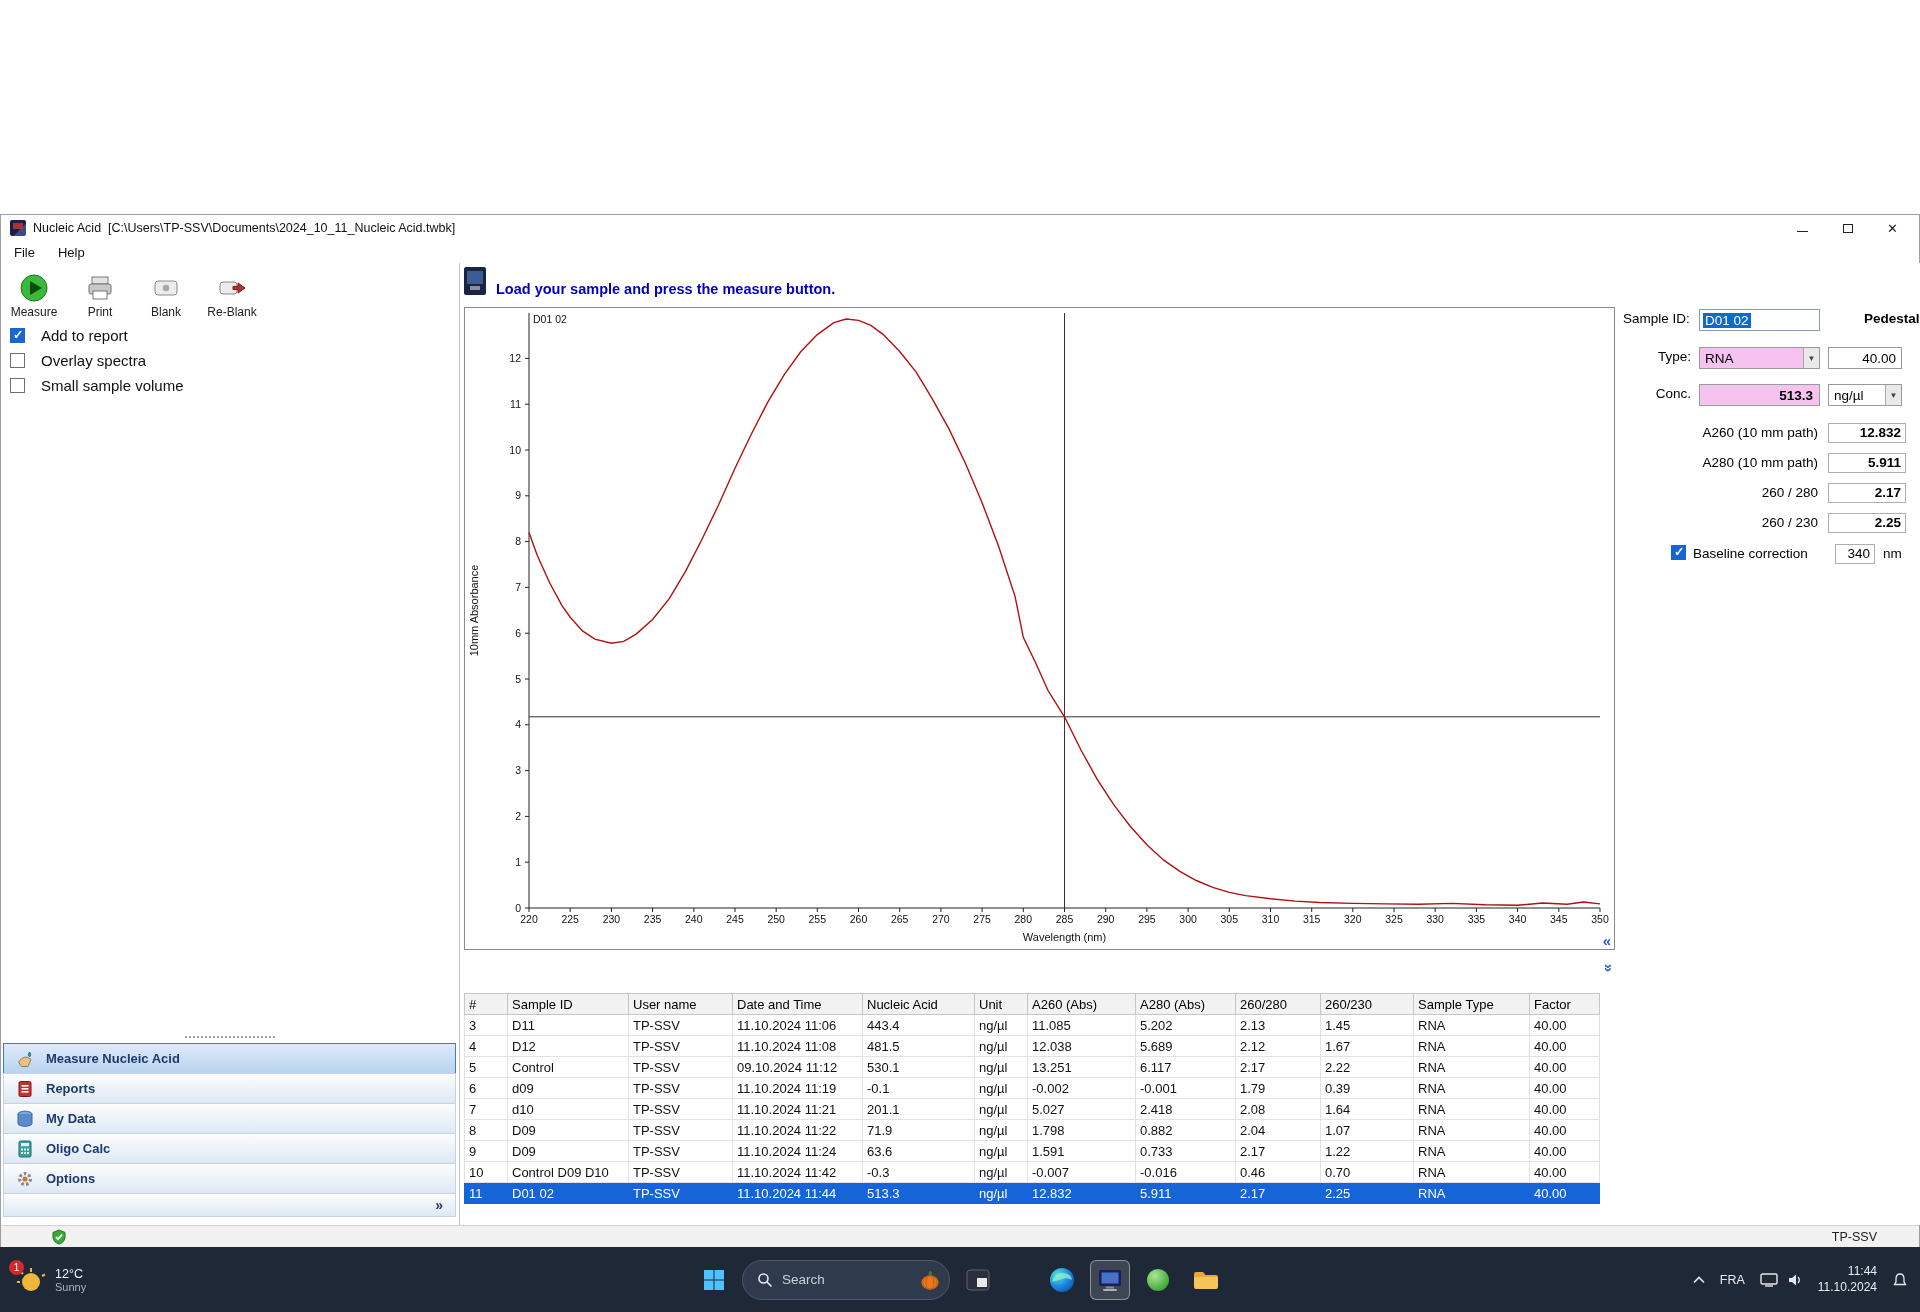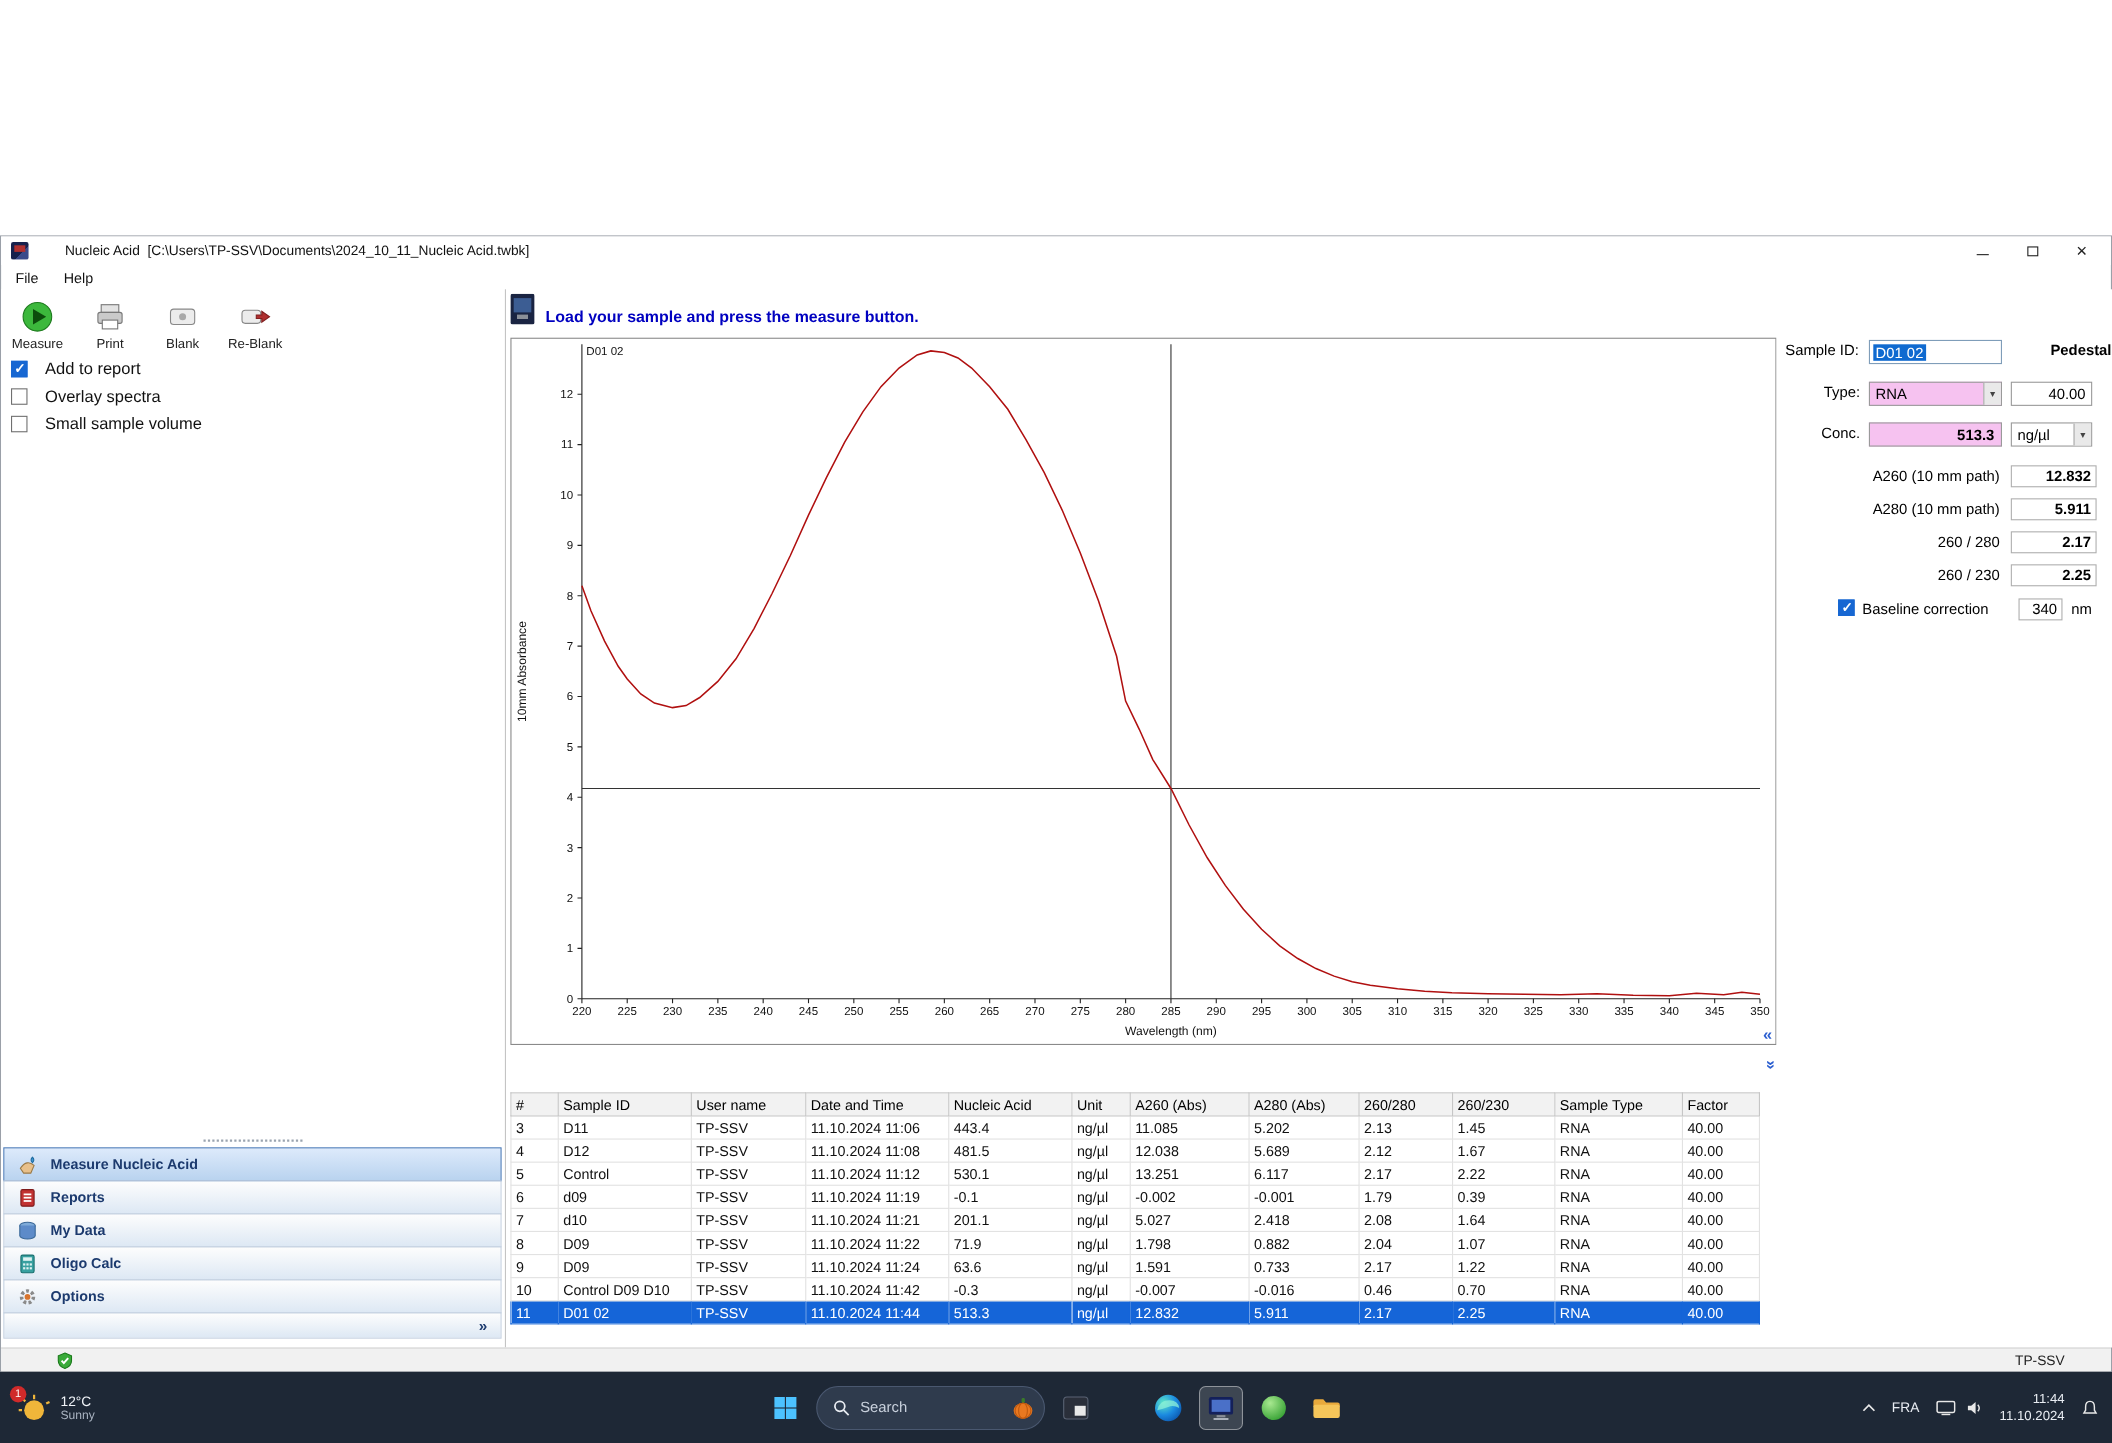--- a/index.html
+++ b/index.html
@@ -1,21 +1,21 @@
 <!DOCTYPE html>
 <html><head>
 <meta charset="utf-8">
 <style>
   * { box-sizing: border-box; margin: 0; padding: 0; }
   body { margin:0; background:#fff; font-family:"Liberation Sans", sans-serif; }
   .screen { position:relative; width:1920px; height:1312px; background:#fff; overflow:hidden; }
 
   
   .app-window { position:absolute; left:0; top:214px; width:1920px; height:1033px; background:#fff; border:1px solid #9aa0a8; }
-  .titlebar { position:absolute; left:0; top:0; width:100%; height:26px; display:flex; align-items:center; background:#fff;gap:26px; }
+  .titlebar { position:absolute; left:0; top:0; width:100%; height:26px; display:flex; align-items:center; background:#fff; }
   .app-ico { width:16px; height:16px; margin-left:9px; border-radius:2px;
     background:linear-gradient(135deg,#17214d 60%,#3a4a8a 60%), #17214d; position:relative; }
   .app-ico::after{content:""; position:absolute; left:3px; top:3px; width:10px; height:6px; background:#b03030;}
   .title-text { font-size:12.5px; color:#111; margin-left:7px; white-space:pre; }
   .win-controls { position:absolute; right:4px; top:0; height:26px; display:flex; }
   .win-btn { width:45px; height:26px; display:flex; align-items:center; justify-content:center; color:#222; font-size:13px; }
   .min-glyph { width:11px; border-top:1.5px solid #222; margin-top:6px; }
   .max-glyph { width:10px; height:9px; border:1.5px solid #222; }
 
   .menubar { position:absolute; left:0; top:26px; width:100%; height:22px; display:flex; align-items:center; padding-left:13px; gap:23px; font-size:13px; color:#111; }
@@ -397,21 +397,21 @@
             <td>5.689</td>
             <td>2.12</td>
             <td>1.67</td>
             <td>RNA</td>
             <td>40.00</td>
           </tr>
           <tr class="">
             <td>5</td>
             <td>Control</td>
             <td>TP-SSV</td>
-            <td>11.10.2024 11:12</td>
+            <td>09.10.2024 11:12</td>
             <td>530.1</td>
             <td>ng/µl</td>
             <td>13.251</td>
             <td>6.117</td>
             <td>2.17</td>
             <td>2.22</td>
             <td>RNA</td>
             <td>40.00</td>
           </tr>
           <tr class="">

